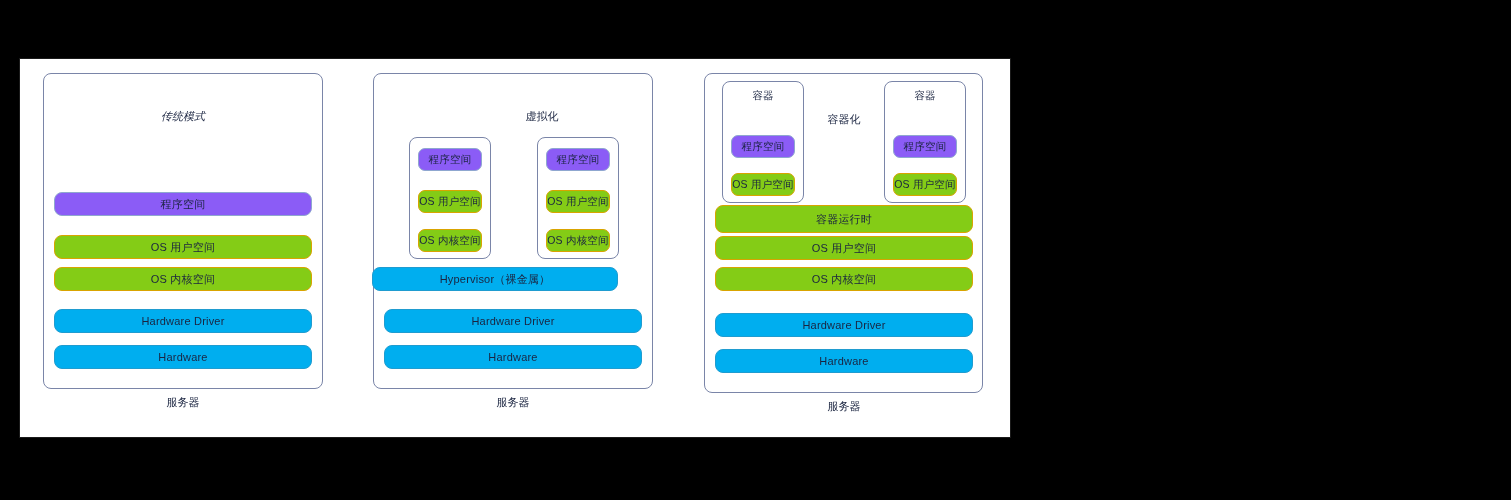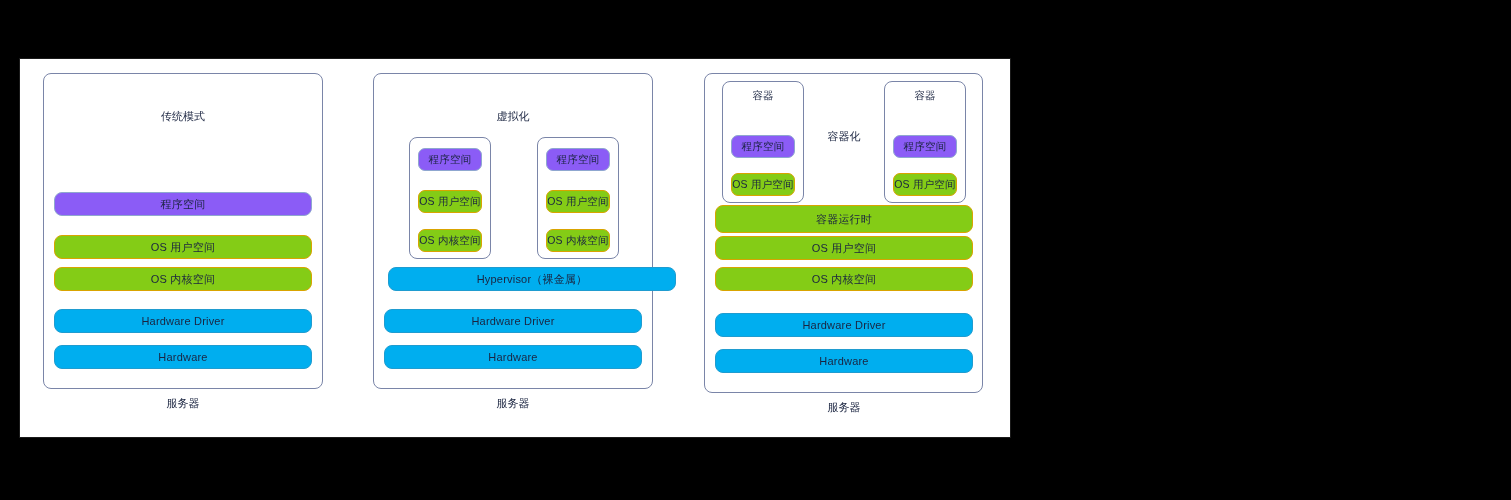--- a/index.html
+++ b/index.html
@@ -63,20 +63,21 @@
   .bar.os    { background: #84cc16; border-color: #d9a400; }
   .bar.hw    { background: #00aeef; border-color: #1f9cd0; }
 
   .caption {
     position: absolute;
     color: #1a2440;
     font-size: 11px;
     line-height: 1;
     text-align: center;
     white-space: nowrap;
+    font-family: Liberation Mono, monospace;
   }
   .title {
     position: absolute;
     color: #1a2440;
     font-size: 11px;
     line-height: 1;
     text-align: center;
     white-space: nowrap;
   }
   .boxlabel {
@@ -89,59 +90,59 @@
   }
   .center-x { transform: translateX(-50%); }
 </style>
 </head>
 <body>
 
 <div id="canvas">
 
   <div class="panel" style="left:23px; top:14px; width:280px; height:316px;">
   </div>
-  <div class="title center-x" style="left:163px; top:52px;">传统模式</div>
+  <div class="title center-x" style="left:163px; top:52px;font-style:italic;">传统模式</div>
 
   <div class="bar app" style="left:34px; top:133px; width:258px; height:24px;">程序空间</div>
 
   <div class="bar os" style="left:34px; top:176px; width:258px; height:24px;">OS 用户空间</div>
 
   <div class="bar os" style="left:34px; top:208px; width:258px; height:24px;">OS 内核空间</div>
 
   <div class="bar hw" style="left:34px; top:250px; width:258px; height:24px;">Hardware Driver</div>
 
   <div class="bar hw" style="left:34px; top:286px; width:258px; height:24px;">Hardware</div>
 
   <div class="caption center-x" style="left:163px; top:339px;">服务器</div>
 
   <div class="panel" style="left:353px; top:14px; width:280px; height:316px;">
   </div>
-  <div class="title center-x" style="left:493px; top:52px;">虚拟化</div>
+  <div class="title center-x" style="left:522px; top:52px;">虚拟化</div>
 
   <div class="subbox" style="left:389px; top:78px; width:82px; height:122px;"></div>
   <div class="bar app small" style="left:398px; top:89px; width:64px; height:23px;">程序空间</div>
   <div class="bar os small" style="left:398px; top:131px; width:64px; height:23px;">OS 用户空间</div>
   <div class="bar os small" style="left:398px; top:170px; width:64px; height:23px;">OS 内核空间</div>
 
   <div class="subbox" style="left:517px; top:78px; width:82px; height:122px;"></div>
   <div class="bar app small" style="left:526px; top:89px; width:64px; height:23px;">程序空间</div>
   <div class="bar os small" style="left:526px; top:131px; width:64px; height:23px;">OS 用户空间</div>
   <div class="bar os small" style="left:526px; top:170px; width:64px; height:23px;">OS 内核空间</div>
 
-  <div class="bar hw" style="left:368px; top:208px; width:288px; height:24px;">Hypervisor（裸金属）</div>
+  <div class="bar hw" style="left:352px; top:208px; width:246px; height:24px;">Hypervisor（裸金属）</div>
 
   <div class="bar hw" style="left:364px; top:250px; width:258px; height:24px;">Hardware Driver</div>
 
   <div class="bar hw" style="left:364px; top:286px; width:258px; height:24px;">Hardware</div>
 
   <div class="caption center-x" style="left:493px; top:339px;">服务器</div>
 
   <div class="panel" style="left:684px; top:14px; width:279px; height:320px;">
   </div>
-  <div class="title center-x" style="left:824px; top:72px;">容器化</div>
+  <div class="title center-x" style="left:824px; top:56px;font-family:Liberation Mono, monospace;">容器化</div>
 
   <div class="subbox" style="left:702px; top:22px; width:82px; height:122px;"></div>
   <div class="boxlabel center-x" style="left:743px; top:31px;">容器</div>
   <div class="bar app small" style="left:711px; top:76px; width:64px; height:23px;">程序空间</div>
   <div class="bar os small" style="left:711px; top:114px; width:64px; height:23px;">OS 用户空间</div>
 
   <div class="subbox" style="left:864px; top:22px; width:82px; height:122px;"></div>
   <div class="boxlabel center-x" style="left:905px; top:31px;">容器</div>
   <div class="bar app small" style="left:873px; top:76px; width:64px; height:23px;">程序空间</div>
   <div class="bar os small" style="left:873px; top:114px; width:64px; height:23px;">OS 用户空间</div>

